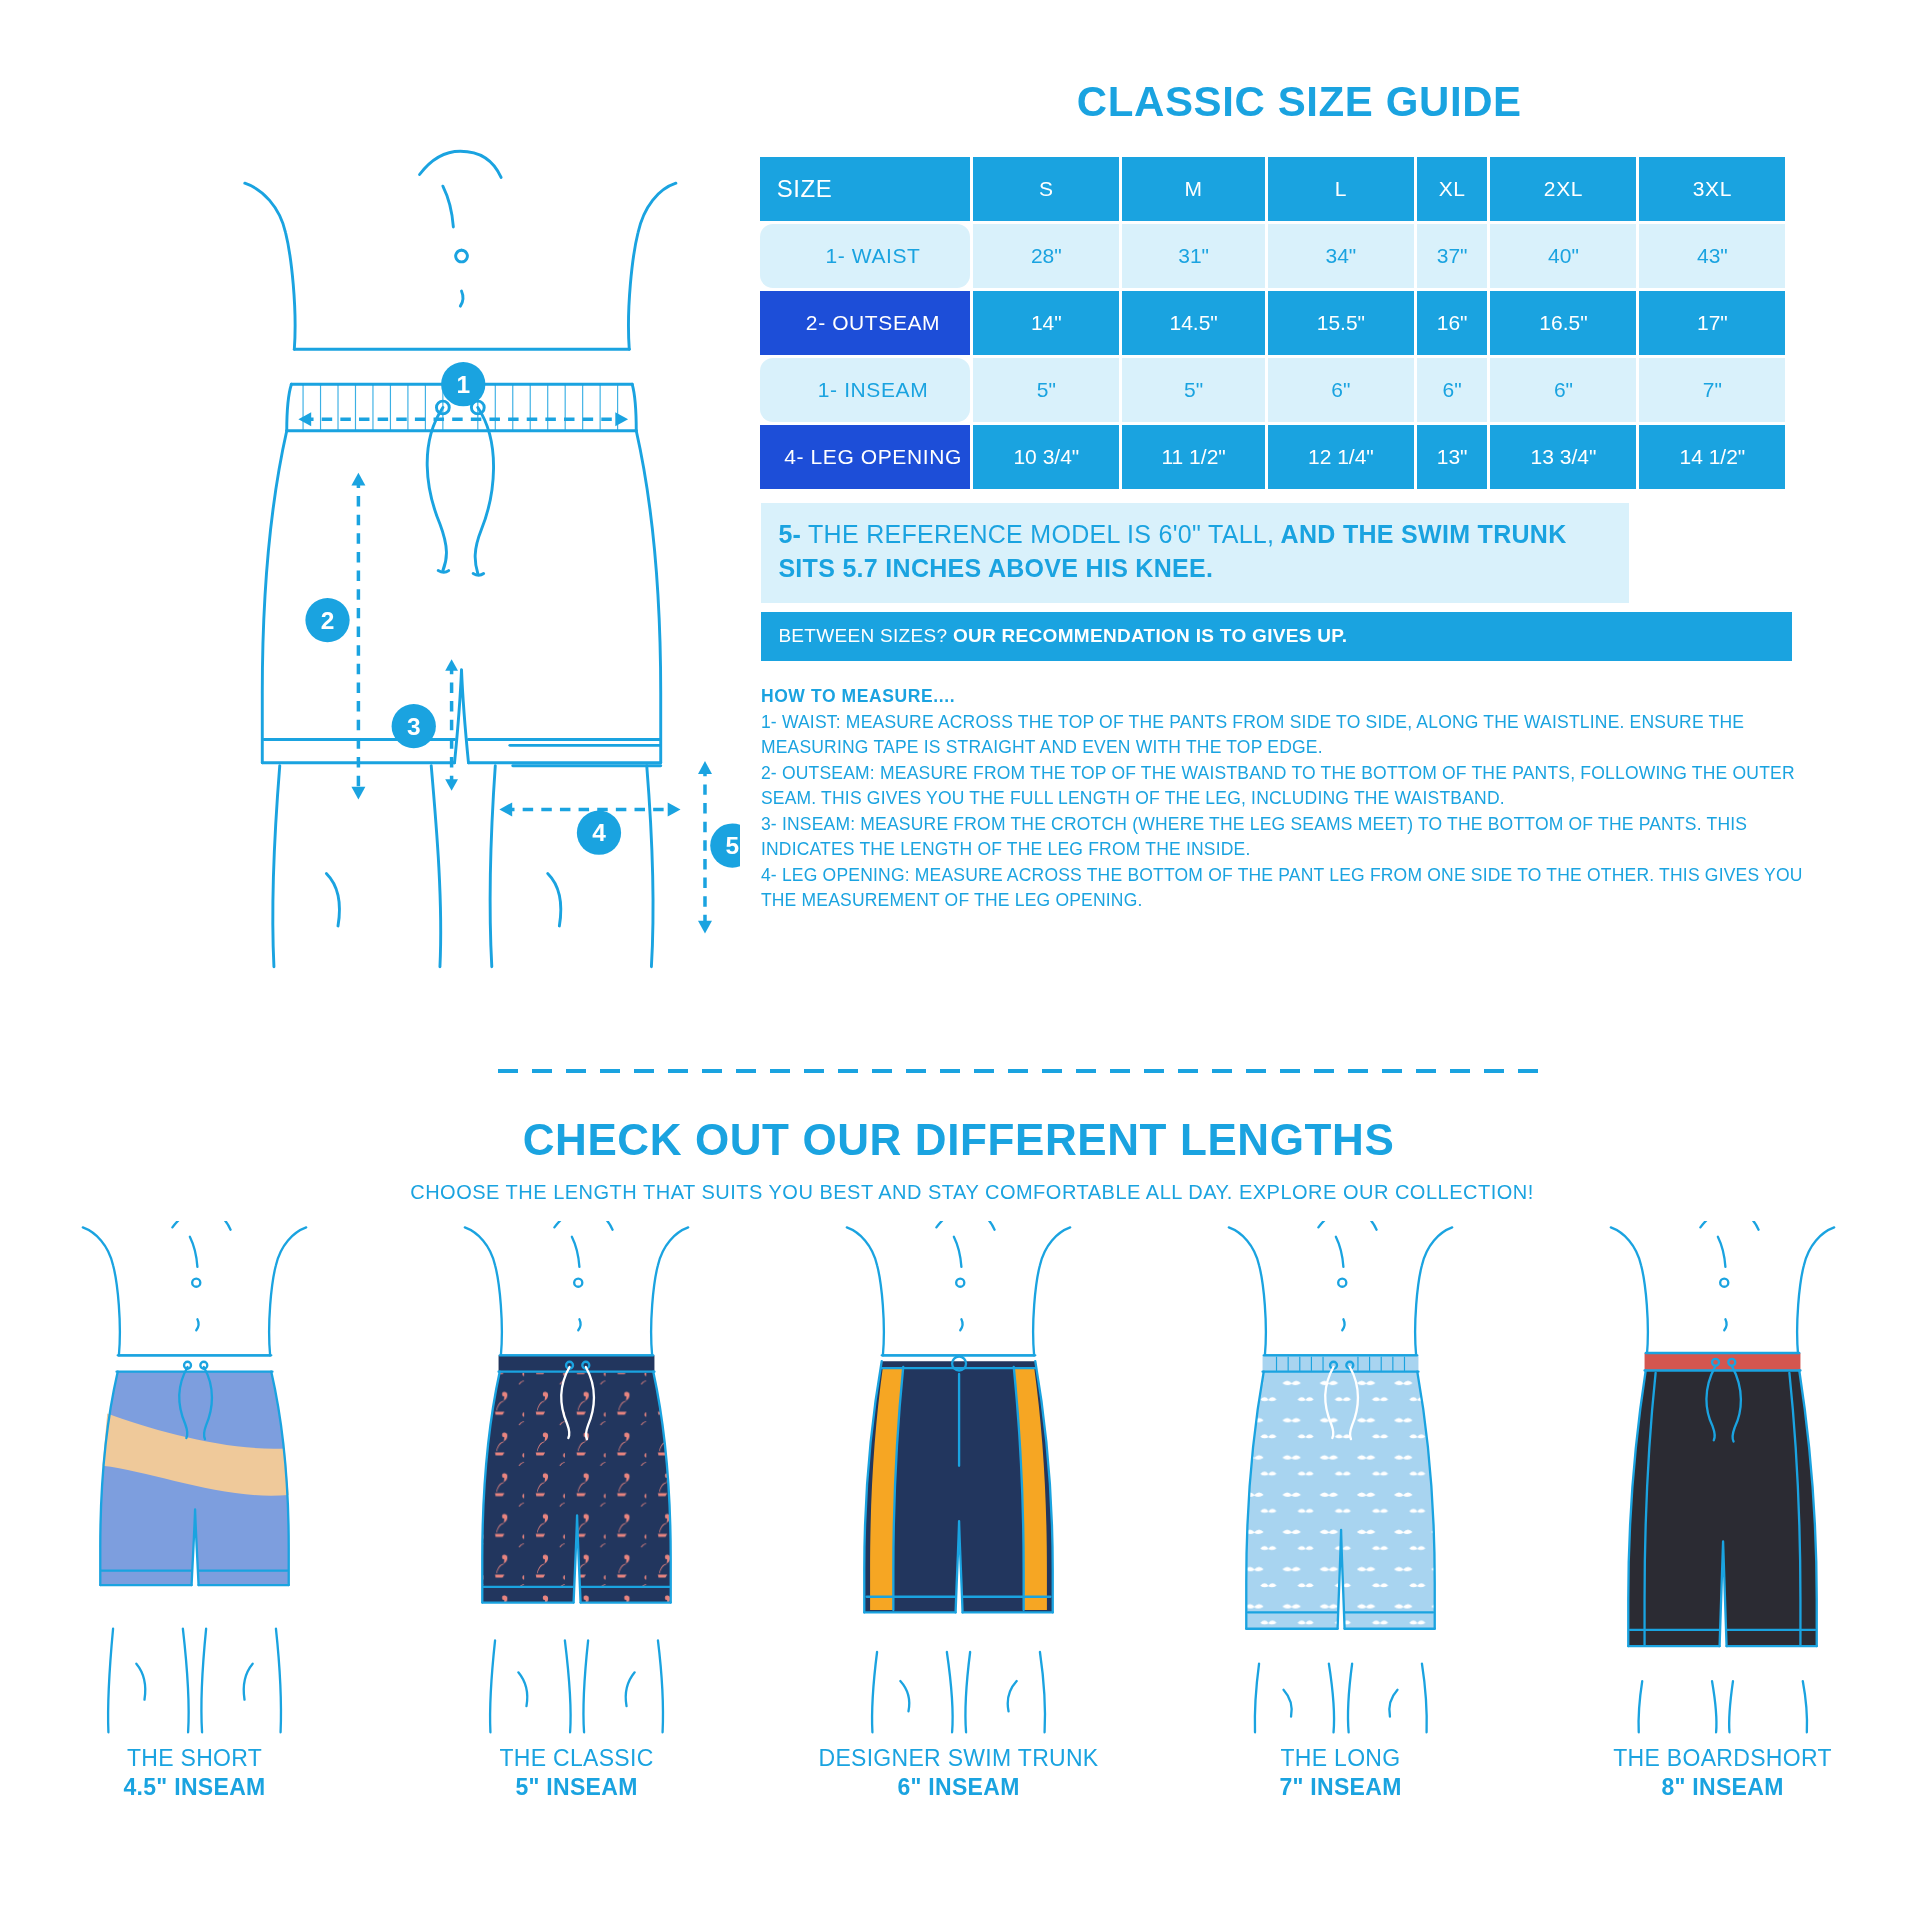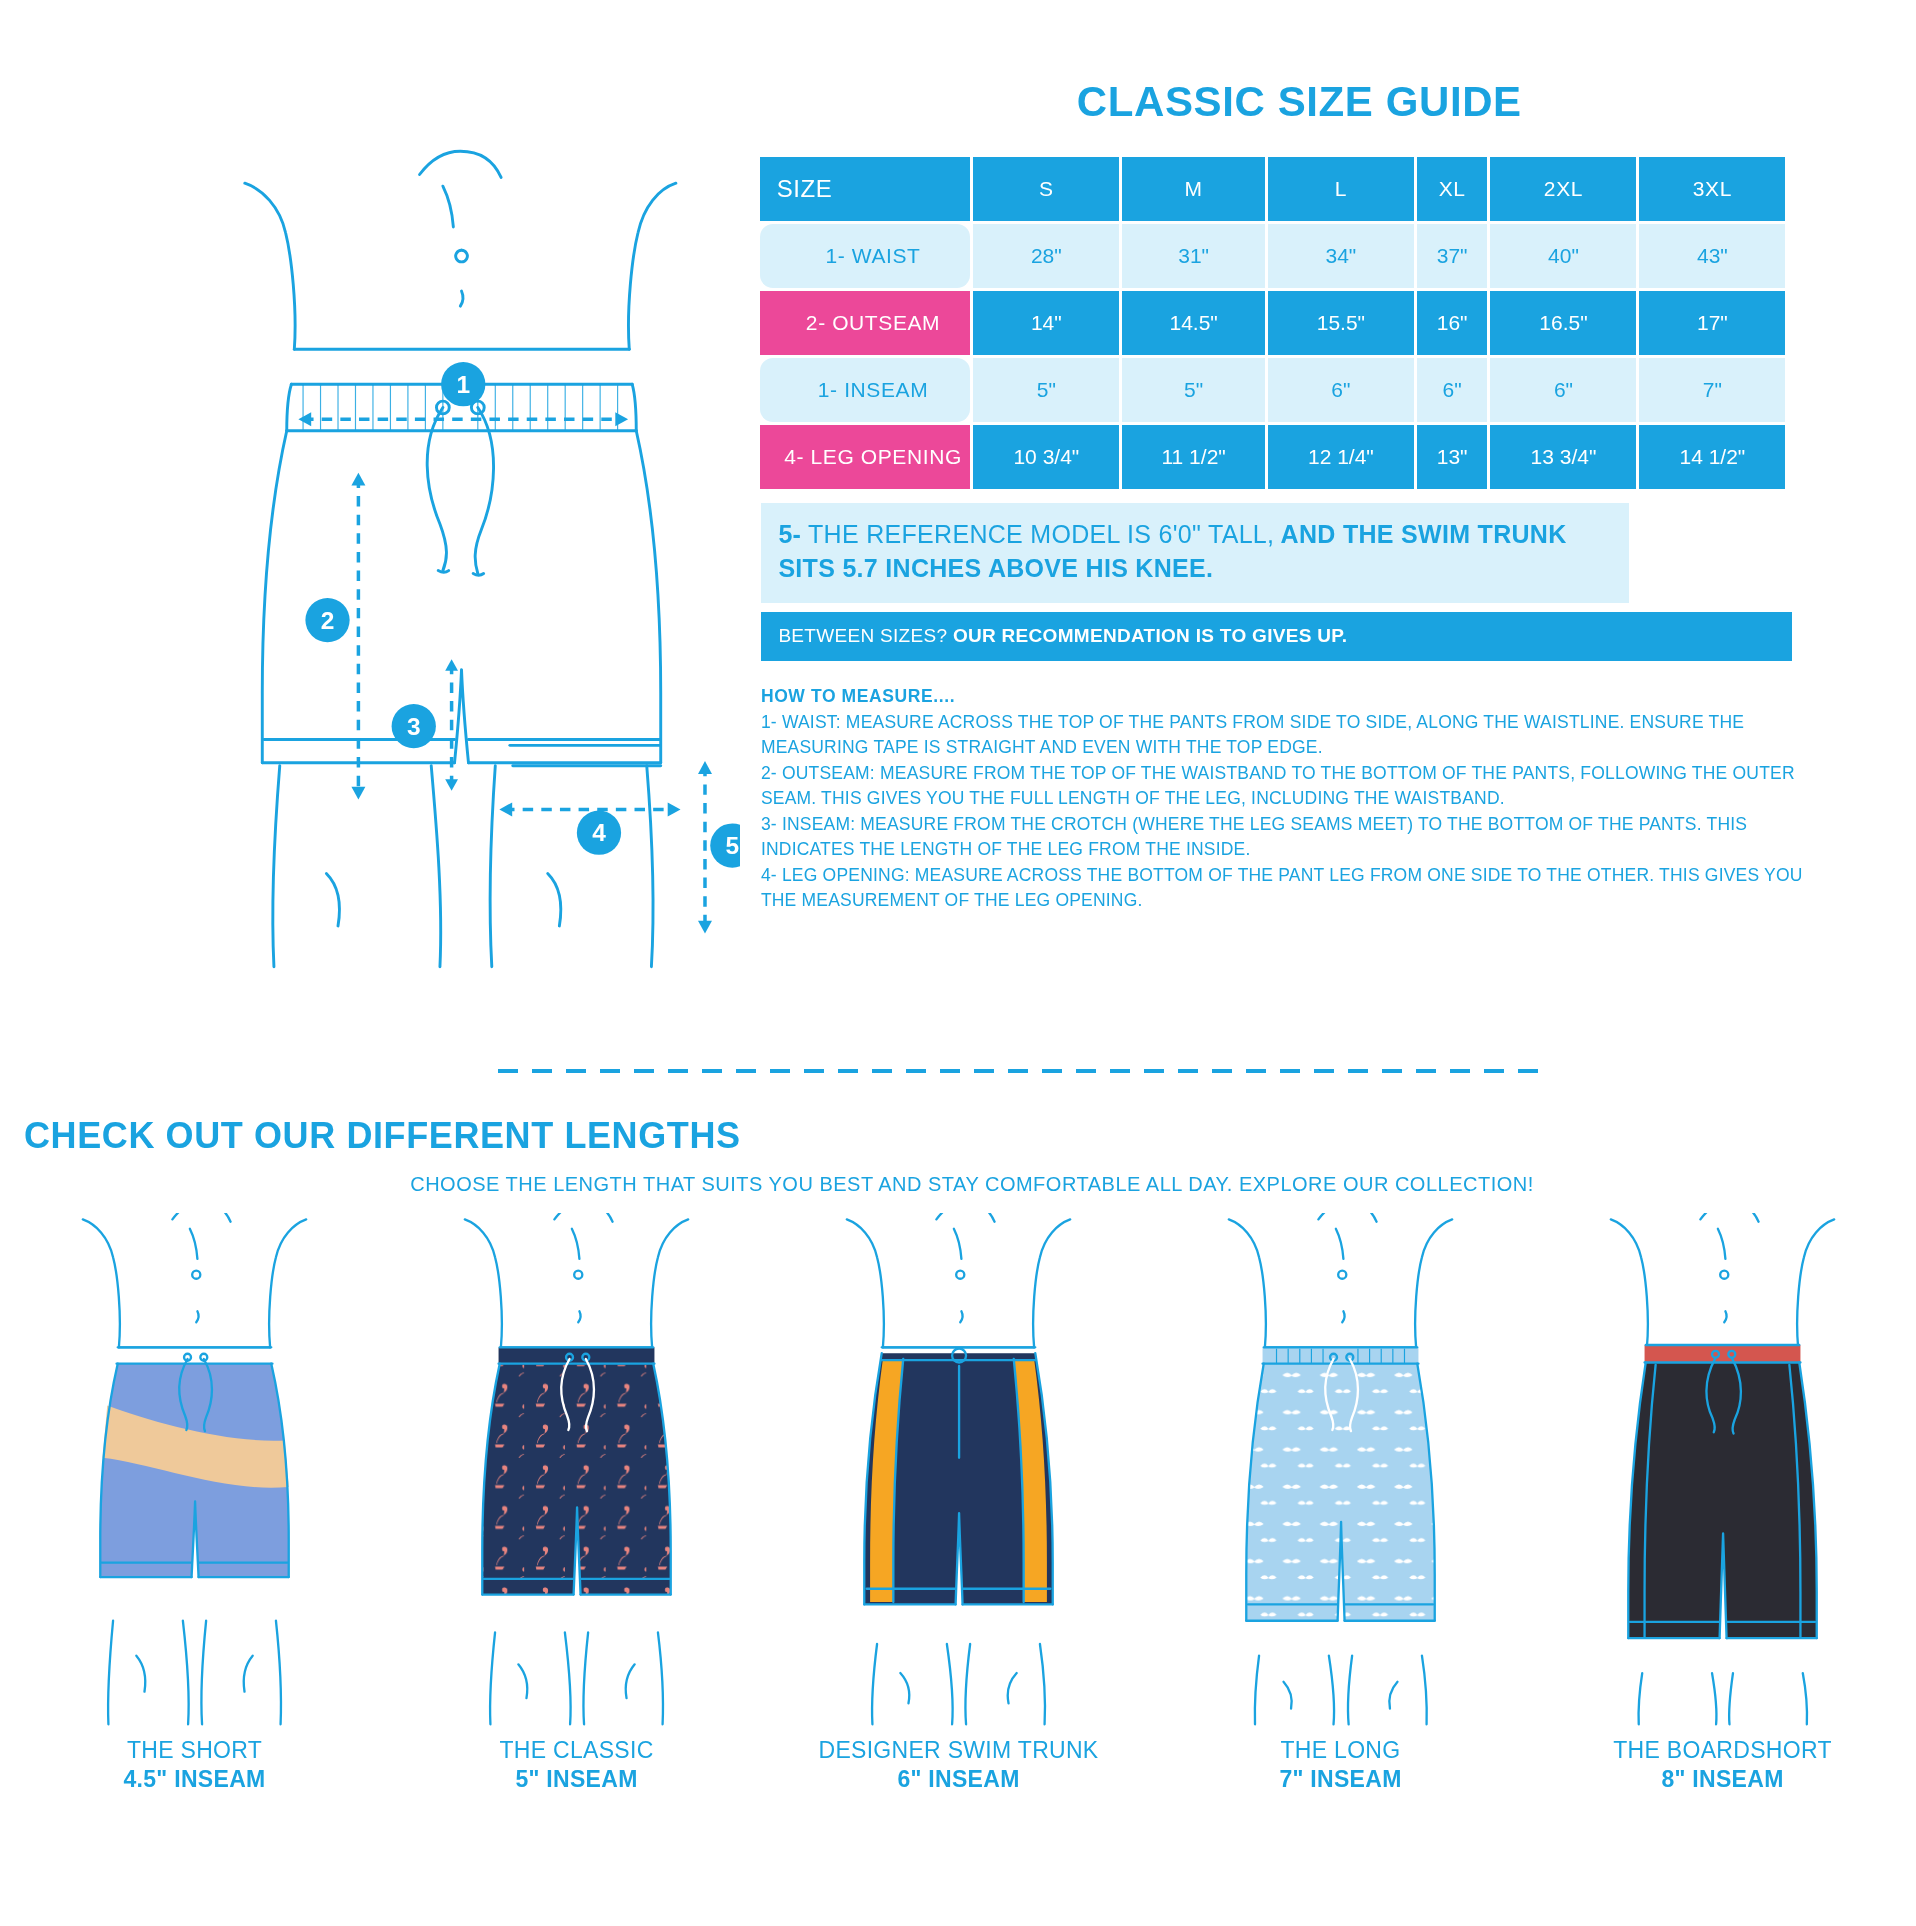--- a/index.html
+++ b/index.html
@@ -33,21 +33,21 @@
   table.size-table td, table.size-table th {
     text-align: center;
     font-size: 21px;
     height: 64px;
     font-weight: normal;
     vertical-align: middle;
   }
   .hdr { background:#1aa3e0; color:#ffffff; font-weight:bold; letter-spacing:0.6px; }
   .hdr.label { text-align:left; padding-left: 16.3px; width: 210px; font-size: 24px; }
   .rowlabel-light { background:#d9f1fb; color:#1aa3e0; text-align:left; padding-left:16.3px; font-weight:bold; letter-spacing:0.6px; font-size:20px;border-radius:13px;}
-  .rowlabel-dark { background:#ec4899; color:#ffffff; text-align:left; padding-left:16.3px; font-weight:bold; letter-spacing:0.6px; font-size:20px;}
+  .rowlabel-dark { background:#1d4ed8; color:#ffffff; text-align:left; padding-left:16.3px; font-weight:bold; letter-spacing:0.6px; font-size:20px;}
   .cell-light { background:#d9f1fb; color:#1aa3e0; }
   .cell-dark { background:#1aa3e0; color:#ffffff; }
 
   .note-band {
     width: 868px; margin: 10.5px 0 0 9.3px;
     background: #d9f1fb; color:#1aa3e0;
     padding: 15px 17.5px 17.5px 17.5px;
     font-size: 25px; line-height: 1.35; letter-spacing: 0.3px;
   }
   .note-band b { font-weight: bold; }
@@ -71,22 +71,22 @@
 
   
   .divider {
     position: absolute; left: 498px; top: 1069px; width: 1043px; height: 3.5px;
     background: repeating-linear-gradient(to right, #1aa3e0 0 20px, transparent 20px 34px);
   }
 
   
   .bottom { position: absolute; top: 1115px; left:0; width: 1917px; }
   .bottom h2 {
-    text-align:left; font-size: 36px; font-weight: bold; color:#1aa3e0;
-    margin: 0 0 16.3px 0; letter-spacing: 0.6px; padding-left: 24px;
+    text-align:center; font-size: 44px; font-weight: bold; color:#1aa3e0;
+    margin: 0 0 16.3px 0; letter-spacing: 0.6px;
   }
   .bottom .sub { text-align:center; font-size: 20px; color:#1aa3e0; letter-spacing: 0.5px; margin-bottom: 17px; padding-left: 27px;}
 
   .lengths { display:flex; justify-content: center; gap: 33px; padding: 0 35px; }
   .length-item { width: 349px; text-align:center; }
   .length-caption { margin-top: 10.5px; font-size: 23px; color:#1aa3e0; letter-spacing:0.3px;}
   .length-caption .b { display:block; font-weight:bold; margin-top: 2.3px; }
 
   svg { display:block; }
 </style>

